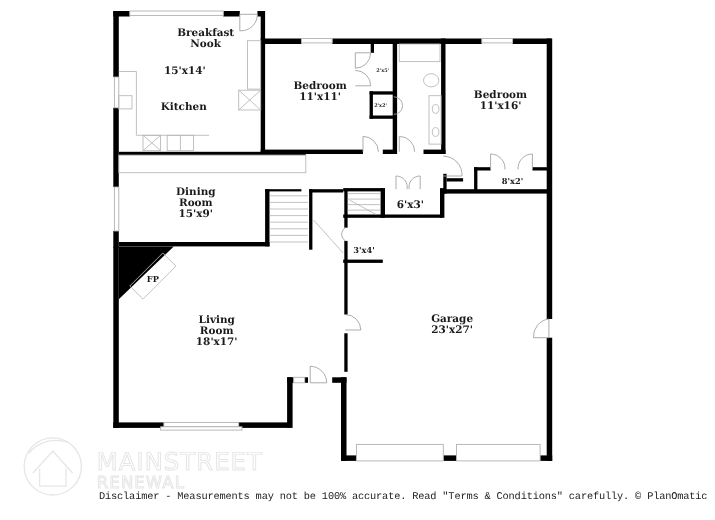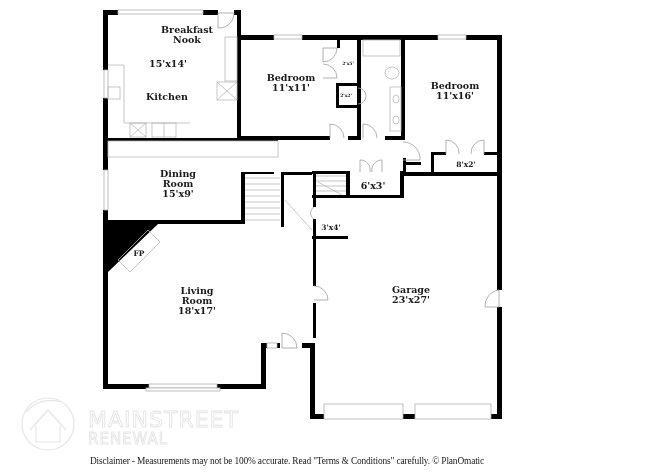--- a/index.html
+++ b/index.html
@@ -8,21 +8,21 @@
   .room-label { font-family: "DejaVu Serif", serif; font-weight: bold; fill: #1a1a1a; text-anchor: middle; }
   .lbl-lg { font-size: 9.5px; }
   .lbl-sm { font-size: 7.5px; }
   .lbl-xs { font-size: 4.5px; }
   .wall { fill: #000; }
   .fix { fill: none; stroke: #b8b8b8; stroke-width: 0.8; }
   .win { fill: #fff; stroke: #b0b0b0; stroke-width: 0.8; }
   .door { fill: none; stroke: #a0a0a0; stroke-width: 0.8; }
   .stair { fill: none; stroke: #b0b0b0; stroke-width: 0.7; }
   .logo-text { font-family: "DejaVu Sans", sans-serif; fill: none; stroke: #e6e6e6; stroke-width: 0.9; letter-spacing: 1px; }
-  .disclaimer { position: absolute; left: 90px; top: 456px; font-family: Liberation Serif, serif; font-size: 9.4px; color: #222; white-space: nowrap; letter-spacing: -0.15px; }
+  .disclaimer { position: absolute; left: 90px; top: 446px; font-family: Liberation Mono, monospace; font-size: 9.4px; color: #222; white-space: nowrap; letter-spacing: -0.15px; }
 </style>
 </head>
 <body>
 
 <svg id="plan" viewBox="0 0 650 473" xmlns="http://www.w3.org/2000/svg">
 
   <g>
     <g fill="none" stroke="#e6e6e6" stroke-width="1.2">
       <circle cx="48" cy="424" r="26"></circle>
       <path d="M30 430 L48 410 L66 430"></path>

